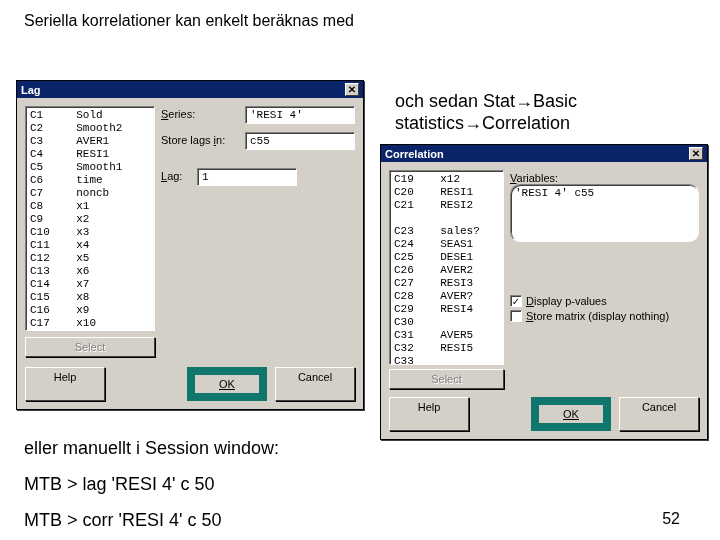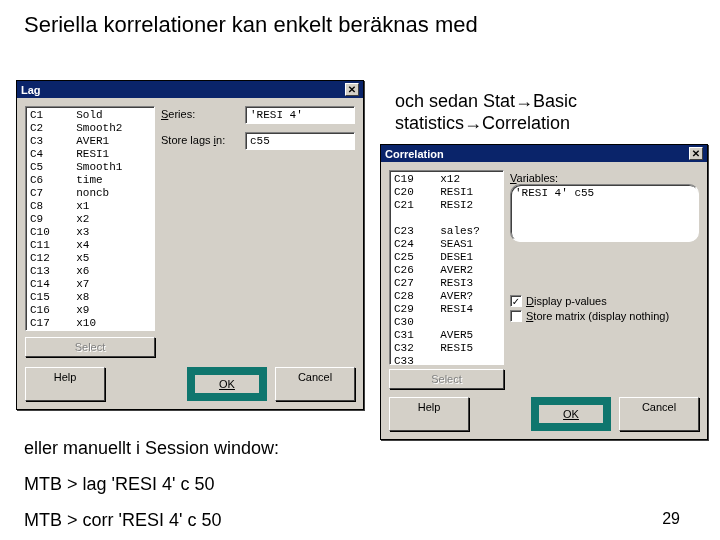--- a/index.html
+++ b/index.html
@@ -1,18 +1,18 @@
 <!DOCTYPE html>
 <html><head>
 <meta charset="utf-8">
 <style>
   * { box-sizing: border-box; font-family: Arial, sans-serif; }
   body { margin: 0; background: #fff; width: 720px; height: 540px; position: relative; font-size: 13px; }
   .slide { padding: 8px 24px; }
-  .main-text { font-size: 22px; margin: 4px 0; }
+  .main-text { font-size: 16px; margin: 4px 0; }
   .dialog { position: absolute; background: #d4d0c8; border: 1px solid #000; box-shadow: 1px 1px 0 #404040; }
   .titlebar { background: #0a246a; color: #fff; font-weight: bold; font-size: 11px; padding: 2px 4px; display: flex; justify-content: space-between; align-items: center; }
   .closebtn { background: #d4d0c8; color: #000; width: 14px; height: 13px; display: flex; align-items: center; justify-content: center; font-size: 10px; font-weight: bold; border: 1px solid #fff; border-right-color: #404040; border-bottom-color: #404040; cursor: pointer; }
   .dlg-body { padding: 8px; font-size: 11px; }
   .row { display: flex; gap: 6px; }
   .listbox { background: #fff; border: 1px solid #808080; border-right-color: #fff; border-bottom-color: #fff; box-shadow: inset 1px 1px 0 #404040; padding: 2px 4px; font-family: "Courier New", monospace; font-size: 11px; line-height: 13px; overflow: hidden; white-space: pre; }
   .textbox { background: #fff; border: 1px solid #808080; border-right-color: #fff; border-bottom-color: #fff; box-shadow: inset 1px 1px 0 #404040; padding: 2px 4px; font-family: "Courier New", monospace; font-size: 11px; height: 18px; }
   .btn { background: #d4d0c8; border: 1px solid #fff; border-right-color: #404040; border-bottom-color: #404040; box-shadow: 1px 1px 0 #000; padding: 3px 12px; text-align: center; font-size: 11px; cursor: pointer; width: 80px; }
   .btn.disabled { color: #808080; text-shadow: 1px 1px 0 #fff; cursor: default; }
   .btn.default { border: 8px solid #0f766e; box-shadow: none; }
@@ -54,20 +54,24 @@
 C16    x9
 C17    x10</div>
       <div style="flex:1;">
         <div class="row" style="margin-bottom:8px;">
           <div class="lbl" style="width:78px;"><span class="u">S</span>eries:</div>
           <div class="textbox" style="flex:1;">'RESI 4'</div>
         </div>
         <div class="row" style="margin-bottom:18px;">
           <div class="lbl" style="width:78px;">Store lags <span class="u">i</span>n:</div>
           <div class="textbox" style="flex:1;">c55</div>
+        </div>
+        <div class="row">
+          <div class="lbl" style="width:30px;"><span class="u">L</span>ag:</div>
+          <div class="textbox" style="width:100px;">1</div>
         </div>
       </div>
     </div>
     <div style="height:6px;"></div>
     <div class="row" style="justify-content:flex-start;">
       <div class="btn disabled" style="width:130px;">Select</div>
     </div>
     <div style="height:10px;"></div>
     <div class="row" style="justify-content:space-between;">
       <div class="btn">Help</div>
@@ -131,13 +135,13 @@
         <div class="btn">Cancel</div>
       </div>
     </div>
   </div>
 </div>
 
 <div style="position:absolute; left:24px; top:438px; font-size:18px;">eller manuellt i Session window:</div>
 <div style="position:absolute; left:24px; top:474px; font-size:18px;">MTB &gt; lag 'RESI 4' c 50</div>
 <div style="position:absolute; left:24px; top:510px; font-size:18px;">MTB &gt; corr 'RESI 4' c 50</div>
 
-<div class="page-num">29</div>
+<div class="page-num">52</div>
 
 </body></html>

